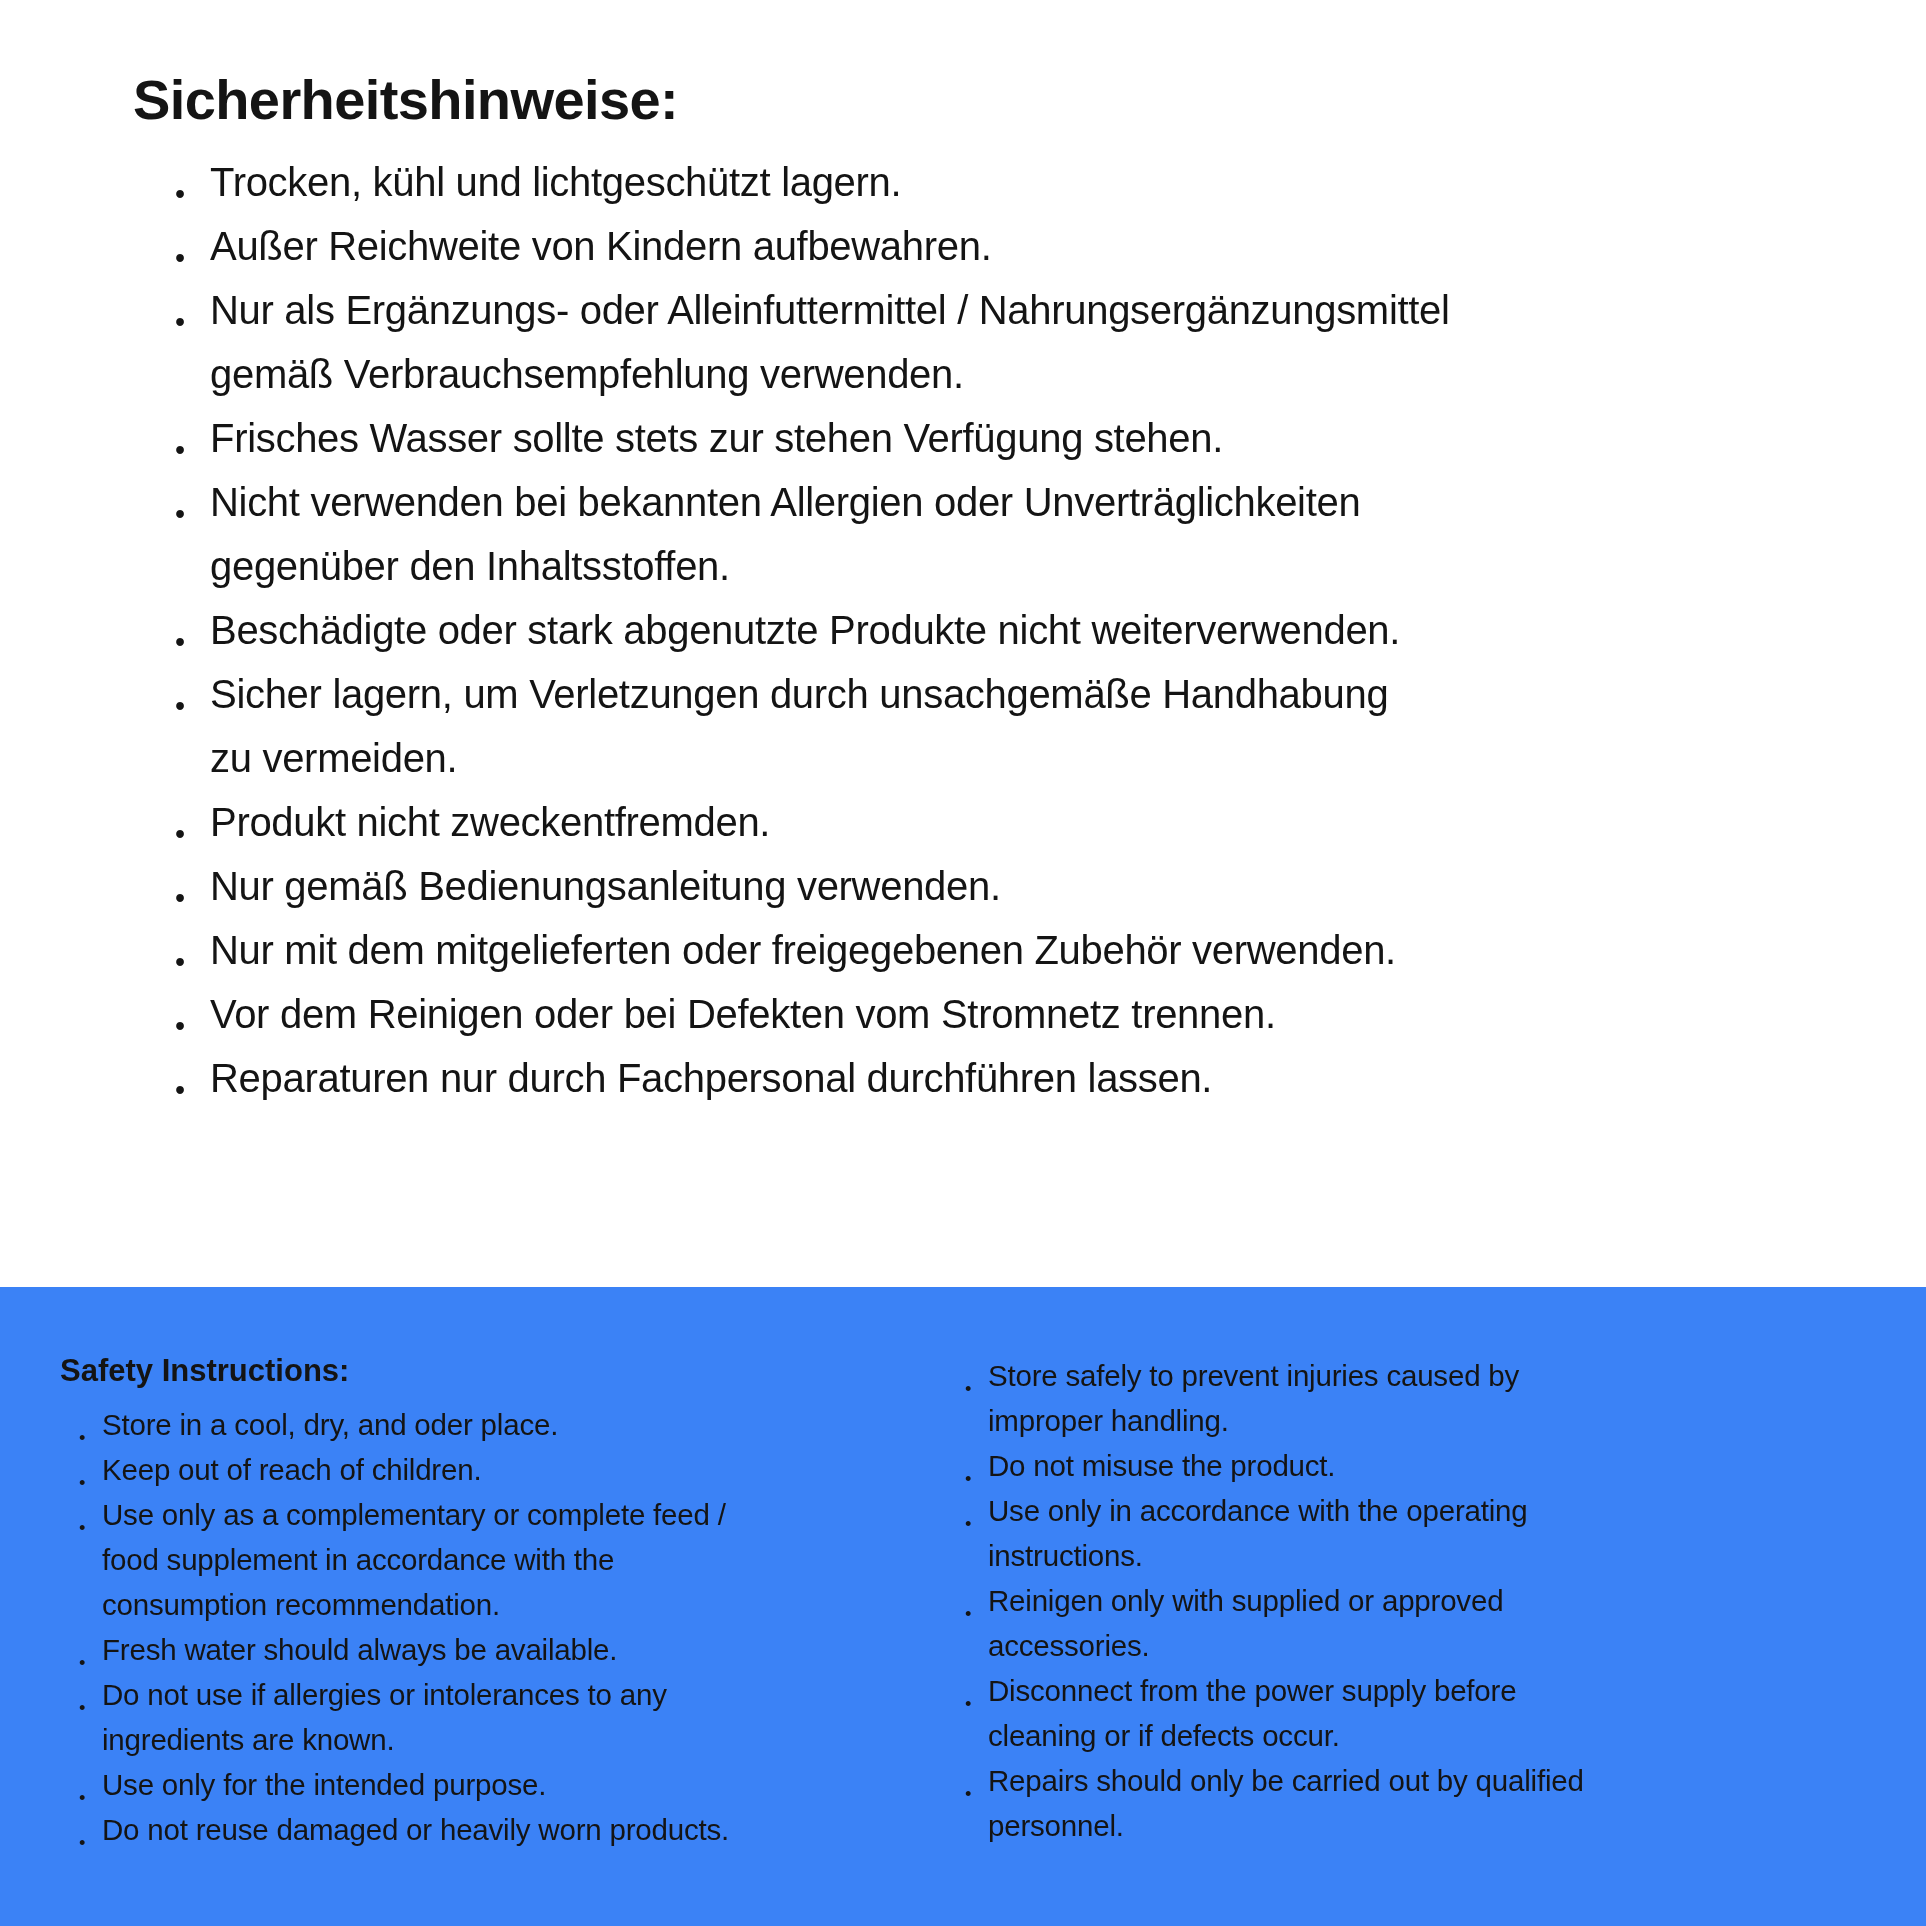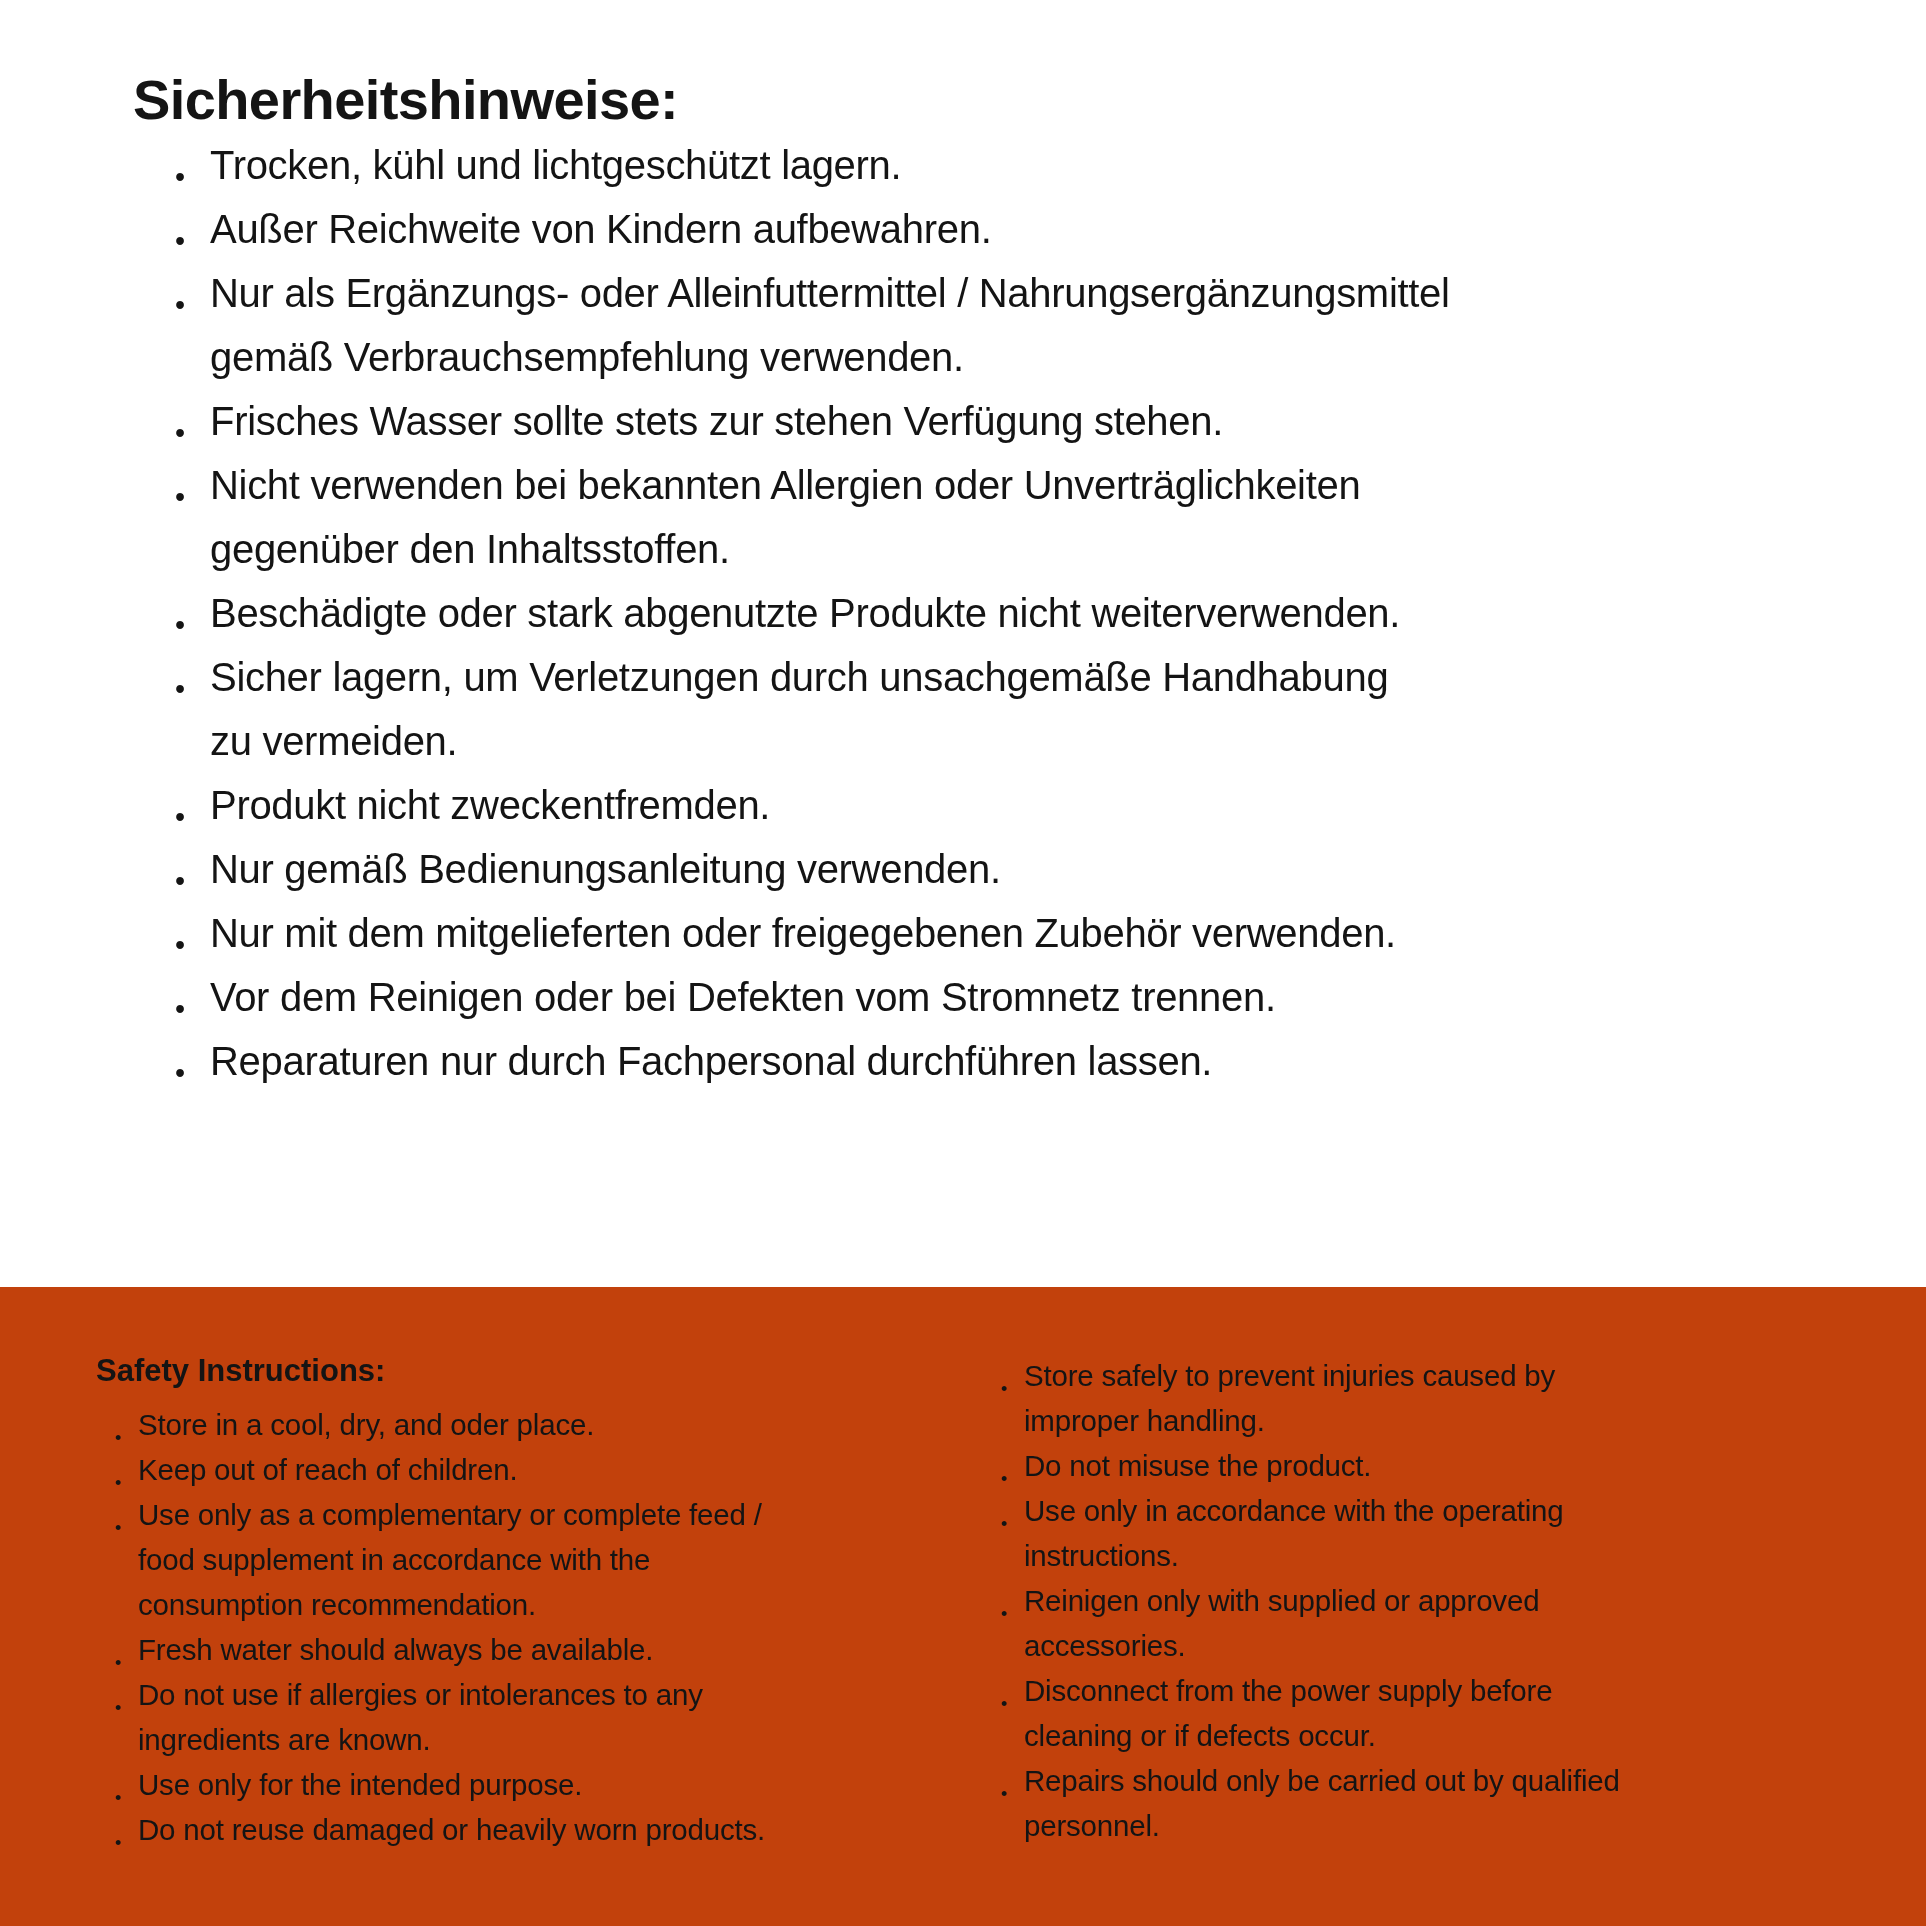--- a/index.html
+++ b/index.html
@@ -21,21 +21,21 @@
   }
   
   .de-section {
     box-sizing: border-box;
     padding: 69px 96px 0 133px;
   }
   .de-title {
     font-size: 56px;
     line-height: 1.12;
     font-weight: 700;
-    margin: 0 0 1px 0;
+    margin: 0 0 18px 0;
     letter-spacing: -0.6px;
   }
   .de-list {
     list-style: none;
     margin: 0;
     padding: 0 0 0 77px;
     font-size: 40px;
     line-height: 64px;
     letter-spacing: -0.3px;
   }
@@ -50,23 +50,23 @@
     font-size: 0.72em;
     line-height: 89px;
   }
   
   .en-section {
     position: absolute;
     left: 0;
     right: 0;
     top: 1287px;
     bottom: 0;
-    background: #c2410c;
+    background: #3b82f6;
     box-sizing: border-box;
-    padding: 66px 0 0 96px;
+    padding: 66px 0 0 60px;
     display: flex;
     align-items: flex-start;
   }
   .en-col-left {
     flex: none;
     width: 860px;
   }
   .en-col-right {
     flex: none;
     width: 867px;

